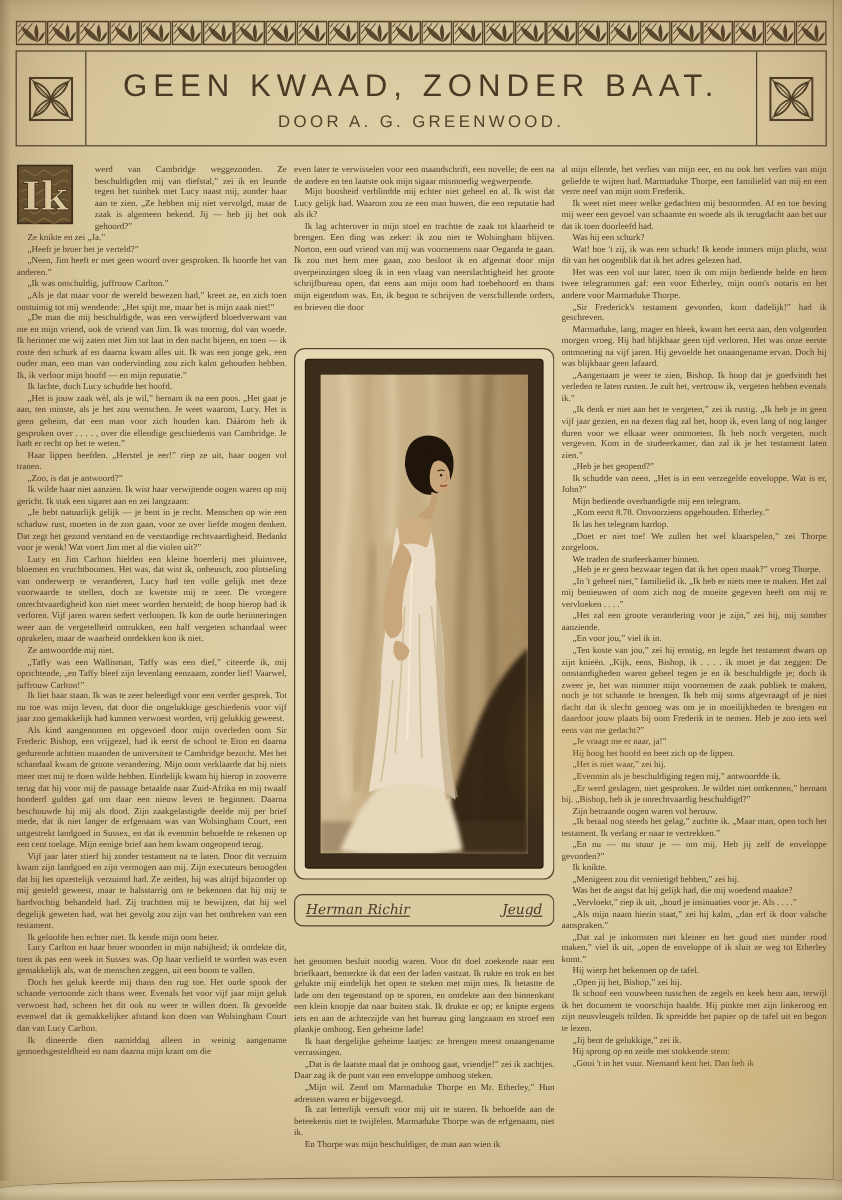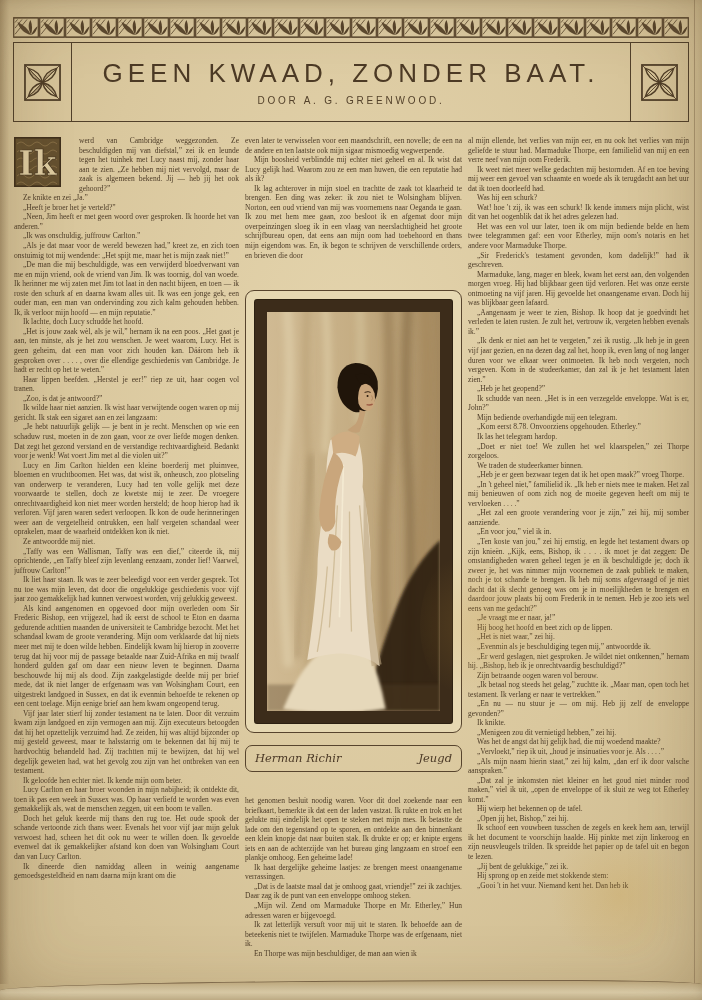--- a/index.html
+++ b/index.html
@@ -19,21 +19,21 @@
   }
   .header-side{width:57px;display:flex;align-items:center;justify-content:center;}
   .header-side.left{border-right:1.6px solid #51402a;}
   .header-side.right{border-left:1.6px solid #51402a;}
   .header-center{flex:1;display:flex;flex-direction:column;align-items:center;justify-content:center;gap:6px;}
   .page-title{
     font-family:"Liberation Sans", sans-serif;font-size:26px;letter-spacing:5px;
     color:#4c3a25;white-space:nowrap;font-weight:400;
   }
   .page-byline{
-    font-family:"Liberation Sans", sans-serif;font-size:10px;letter-spacing:2.8px;
+    font-family:"Liberation Sans", sans-serif;font-size:14px;letter-spacing:2.8px;
     color:#54422b;white-space:nowrap;
   }
   
   .col{
     position:absolute;top:136px;height:848px;overflow:hidden;
     text-align:justify;font-size:7.5px;line-height:9.55px;color:#4c3b27;
   }
   #col1{left:14px;width:225px;}
   #col2{left:245px;width:217px;}
   #col3{left:468px;width:221px;}
@@ -50,21 +50,21 @@
     box-sizing:border-box;width:100%;height:100%;
     border:12px solid #3c2c1a;border-radius:2px;
     box-shadow:inset 0 0 0 2px #76603e, inset 0 0 0 4px #2c2011, 0 0 0 1px #2c2011;
     background:#c6b088;overflow:hidden;
   }
   .photo-frame svg{display:block;width:100%;height:100%;}
   .caption-box{
     box-sizing:border-box;height:27px;margin-top:12px;
     border:1.6px solid #57442d;border-radius:7px;
     display:flex;justify-content:space-between;align-items:center;padding:0 9px;
-    font-family:"DejaVu Serif", serif;font-style:italic;font-size:11.5px;color:#4b3926;
+    font-family:"DejaVu Serif", serif;font-style:italic;font-size:11.5px;color:#4b3926;text-decoration:underline;
   }
   .col2-bottom{height:205px;margin-top:24px;overflow:hidden;}
   
   .stain{position:absolute;border-radius:50%;pointer-events:none;}
   .stain.s1{left:420px;top:540px;width:130px;height:170px;
     background:radial-gradient(circle, rgba(195,147,55,0.20), rgba(195,147,55,0) 70%);}
   .stain.s2{left:545px;top:830px;width:150px;height:130px;
     background:radial-gradient(circle, rgba(195,147,55,0.22), rgba(195,147,55,0) 70%);}
   .stain.s3{left:150px;top:560px;width:90px;height:90px;
     background:radial-gradient(circle, rgba(180,140,60,0.12), rgba(180,140,60,0) 70%);}
@@ -633,21 +633,21 @@
         <p class="para">Ik haat dergelijke geheime laatjes: ze brengen meest onaangename verrassingen.</p>
         <p class="para">„Dat is de laatste maal dat je omhoog gaat, vriendje!” zei ik zachtjes. Daar zag ik de punt van een enveloppe omhoog steken.</p>
         <p class="para">„Mijn wil. Zend om Marmaduke Thorpe en Mr. Etherley,” Hun adressen waren er bijgevoegd.</p>
         <p class="para">Ik zat letterlijk versuft voor mij uit te staren. Ik behoefde aan de beteekenis niet te twijfelen. Marmaduke Thorpe was de erfgenaam, niet ik.</p>
         <p class="para">En Thorpe was mijn beschuldiger, de man aan wien ik</p>
       </div>
   </div>
 
   <div class="col" id="col3">
     <div>
-        <p class="para flush">al mijn ellende, het verlies van mijn eer, en nu ook het verlies van mijn geliefde te stuur had. Marmaduke Thorpe, een familielid van mij en een verre neef van mijn oom Frederik.</p>
+        <p class="para flush">al mijn ellende, het verlies van mijn eer, en nu ook het verlies van mijn geliefde te wijten had. Marmaduke Thorpe, een familielid van mij en een verre neef van mijn oom Frederik.</p>
         <p class="para">Ik weet niet meer welke gedachten mij bestormden. Af en toe beving mij weer een gevoel van schaamte en woede als ik terugdacht aan het uur dat ik toen doorleefd had.</p>
         <p class="para">Was hij een schurk?</p>
         <p class="para">Wat! hoe 't zij, ik was een schurk! Ik kende immers mijn plicht, wist dit van het oogenblik dat ik het adres gelezen had.</p>
         <p class="para">Het was een vol uur later, toen ik om mijn bediende belde en hem twee telegrammen gaf: een voor Etherley, mijn oom's notaris en het andere voor Marmaduke Thorpe.</p>
         <p class="para">„Sir Frederick's testament gevonden, kom dadelijk!” had ik geschreven.</p>
         <p class="para">Marmaduke, lang, mager en bleek, kwam het eerst aan, den volgenden morgen vroeg. Hij had blijkbaar geen tijd verloren. Het was onze eerste ontmoeting na vijf jaren. Hij gevoelde het onaangename ervan. Doch hij was blijkbaar geen lafaard.</p>
         <p class="para">„Aangenaam je weer te zien, Bishop. Ik hoop dat je goedvindt het verleden te laten rusten. Je zult het, vertrouw ik, vergeten hebben evenals ik.”</p>
         <p class="para">„Ik denk er niet aan het te vergeten,” zei ik rustig. „Ik heb je in geen vijf jaar gezien, en na dezen dag zal het, hoop ik, even lang of nog langer duren voor we elkaar weer ontmoeten. Ik heb noch vergeten, noch vergeven. Kom in de studeerkamer, dan zal ik je het testament laten zien.”</p>
         <p class="para">„Heb je het geopend?”</p>
         <p class="para">Ik schudde van neen. „Het is in een verzegelde enveloppe. Wat is er, John?”</p>

